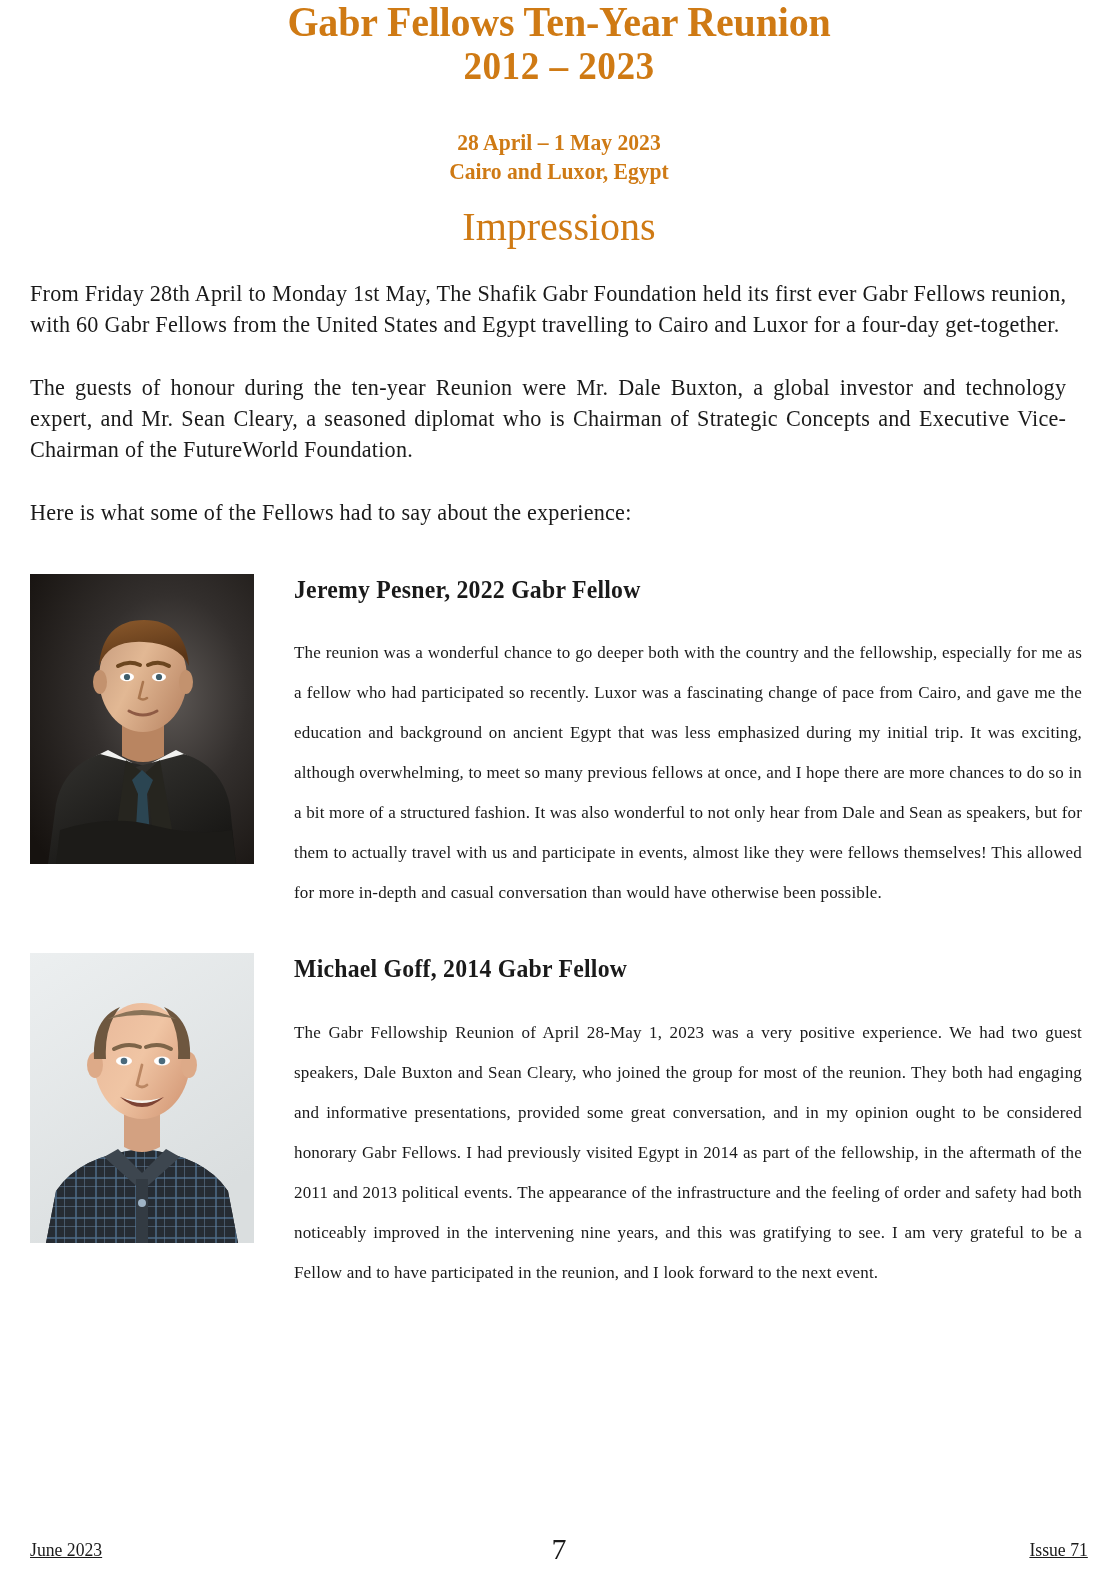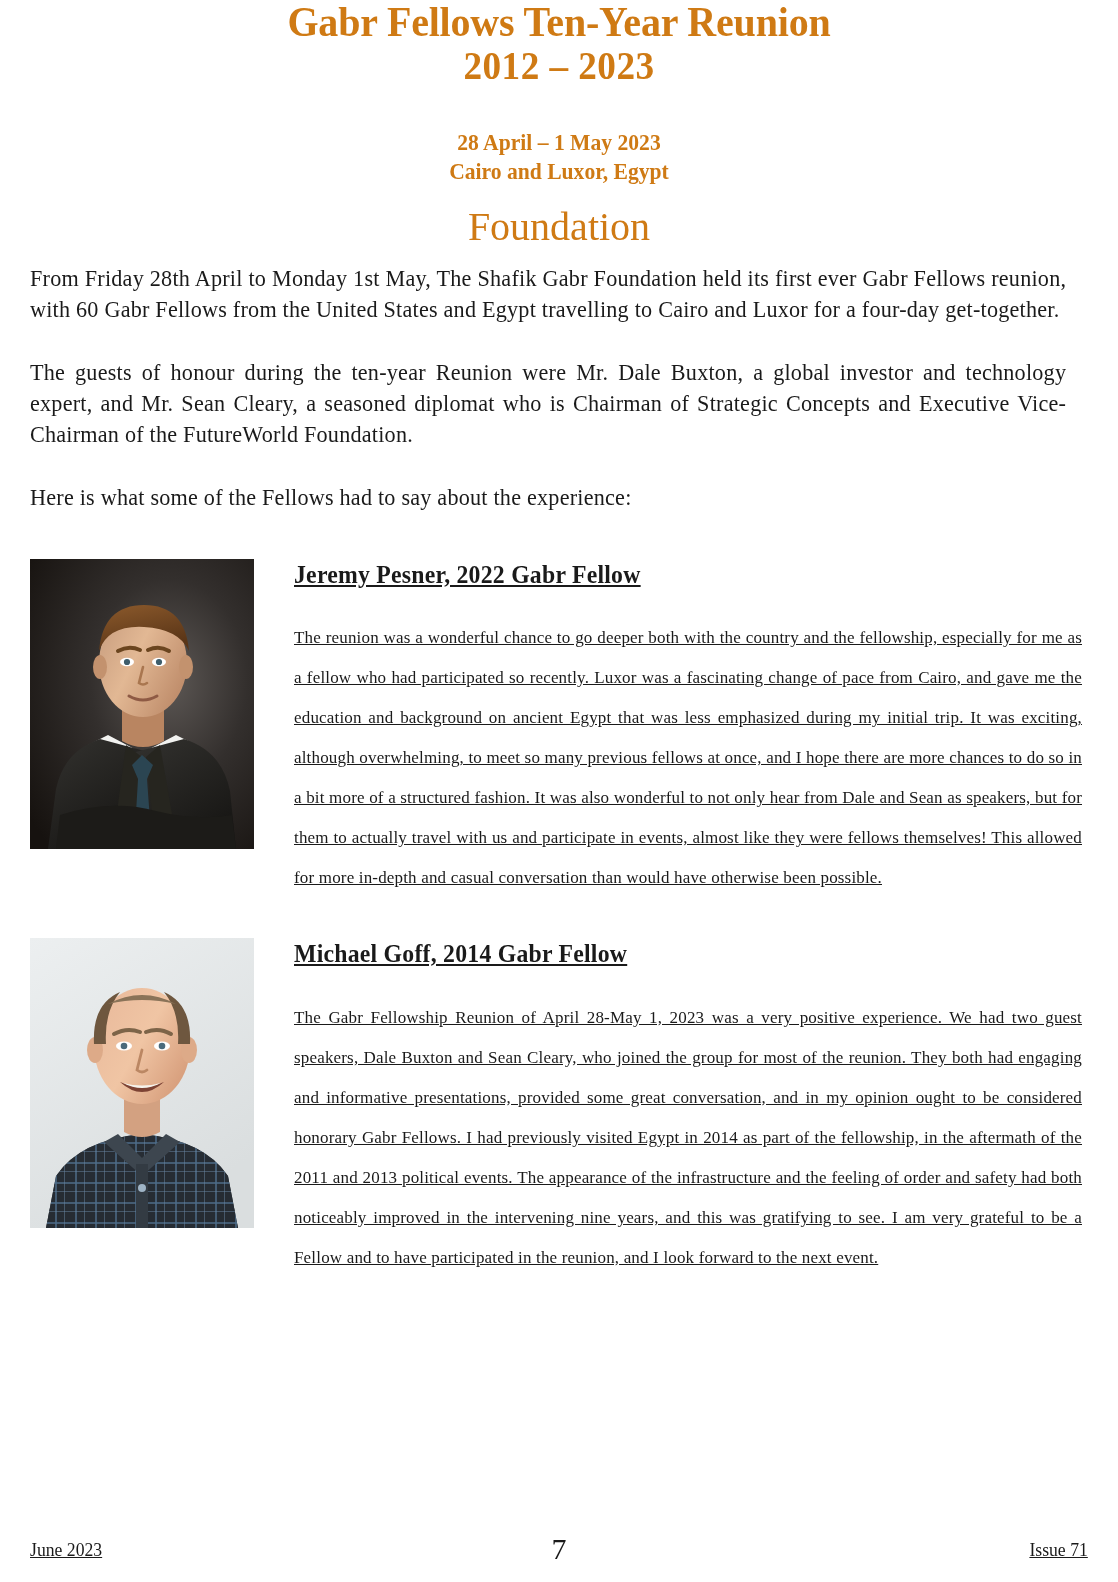--- a/index.html
+++ b/index.html
@@ -66,21 +66,21 @@
     text-align: justify;
     text-justify: inter-word;
     font-size: 22.5px;
     line-height: 31px;
     margin: 0 0 32px 0;
     transform: scaleX(0.985);
     transform-origin: left top;
     letter-spacing: 0.01em;
   }
   p.para:last-child { margin-bottom: 0; }
-  .intro-block { margin-top: 16px; font-family: Liberation Serif, serif; }
+  .intro-block { margin-top: 31px; font-family: Liberation Serif, serif; }
 
   
   .testimonial {
     display: flex;
     align-items: flex-start;
     margin-top: 46px;
   }
   .testimonial.second { margin-top: 40px; justify-content: center; }
   .portrait-wrap {
     flex: 0 0 auto;
@@ -91,21 +91,20 @@
     width: 224px;
     height: 290px;
     display: block;
     position: relative;
     overflow: hidden;
   }
   .quote-col {
     flex: 1 1 auto;
     min-width: 0;
     padding-top: 2px;
-    text-decoration: underline;
   }
   h3.person-name {
     font-size: 25px;
     font-weight: 700;
     line-height: 1.1;
     margin: 0 0 30px 0;
     letter-spacing: 0.01em;
     transform: scaleX(0.95);
     transform-origin: left top;
   }
@@ -158,21 +157,21 @@
     <h1 class="doc-title">
       <span>Gabr Fellows Ten-Year Reunion</span>
       <span class="line2">2012 – 2023</span>
     </h1>
 
     <div class="event-meta">
       <div>28 April – 1 May 2023</div>
       <div>Cairo and Luxor, Egypt</div>
     </div>
 
-    <div class="section-heading">Foundation</div>
+    <div class="section-heading">Impressions</div>
   </div>
 
   <div class="body-area">
 
     <div class="intro-block">
       <p class="para">From Friday 28th April to Monday 1st May, The Shafik Gabr Foundation held its first ever Gabr Fellows reunion, with 60 Gabr Fellows from the United States and Egypt travelling to Cairo and Luxor for a four-day get-together.</p>
       <p class="para">The guests of honour during the ten-year Reunion were Mr. Dale Buxton, a global investor and technology expert, and Mr. Sean Cleary, a seasoned diplomat who is Chairman of Strategic Concepts and Executive Vice-Chairman of the FutureWorld Foundation.</p>
       <p class="para">Here is what some of the Fellows had to say about the experience:</p>
     </div>
 

